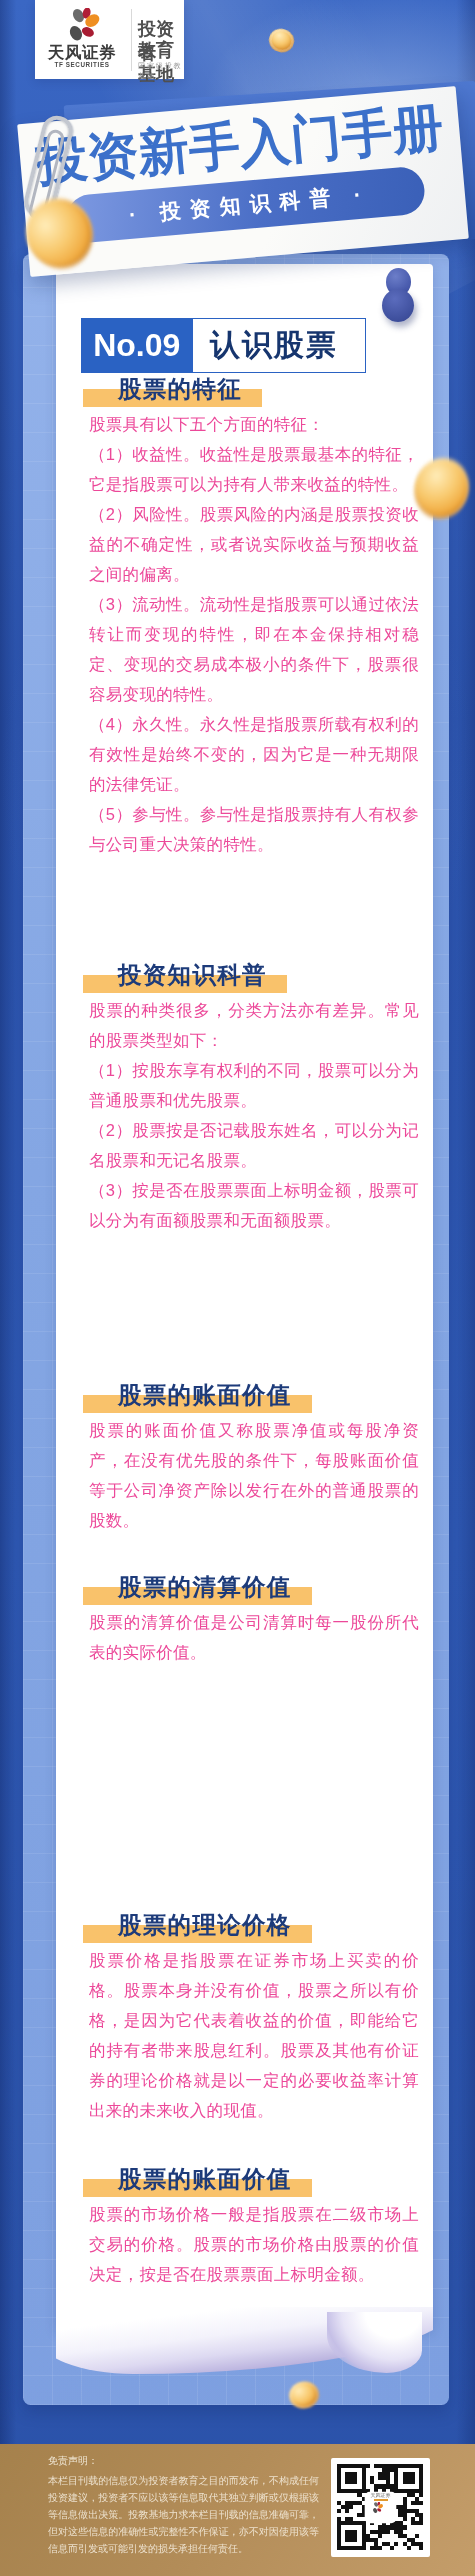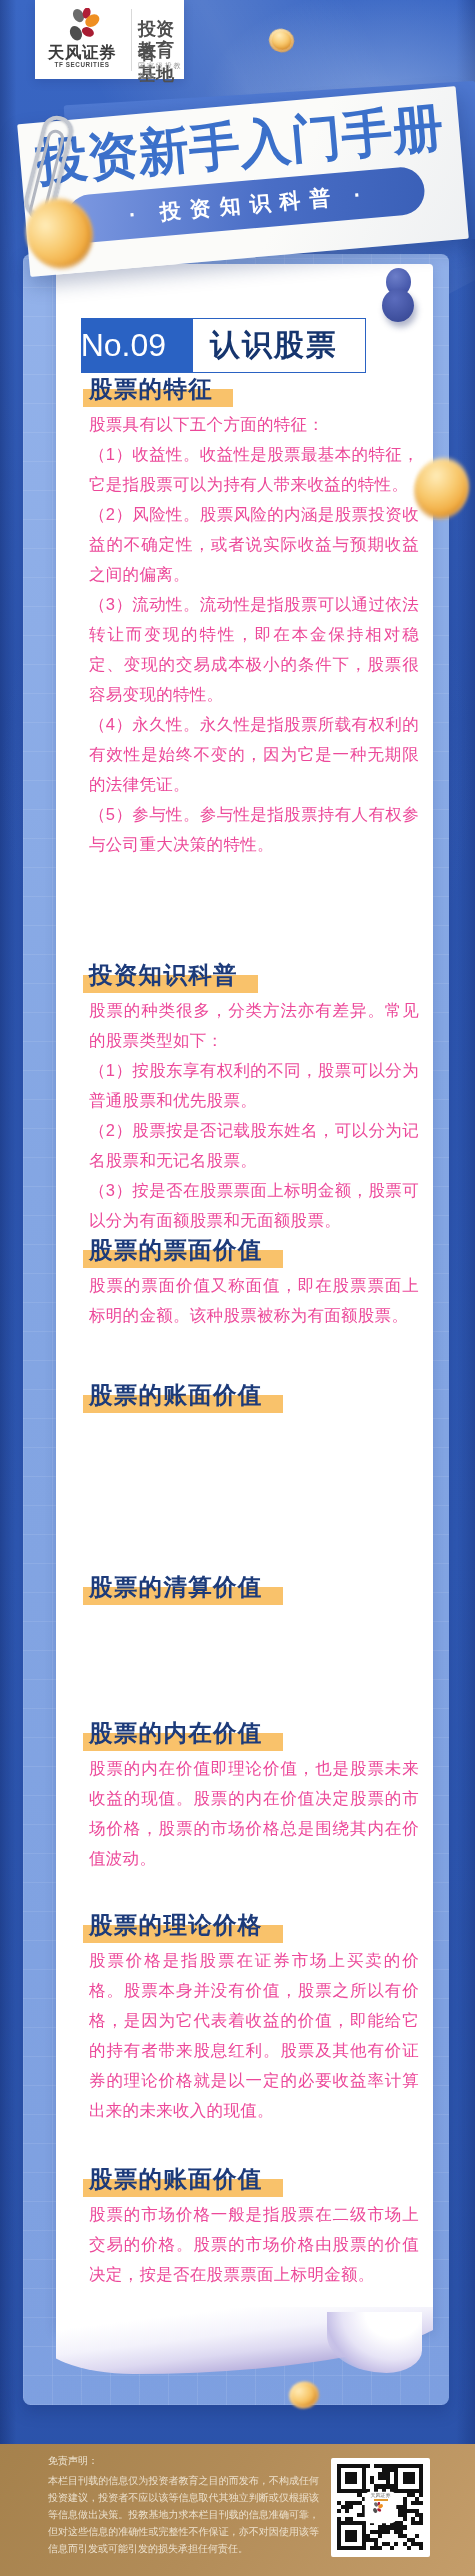--- a/index.html
+++ b/index.html
@@ -72,38 +72,38 @@
   .page-curl .fold{position:absolute;left:-19px;top:-23px;width:418px;height:90px;
     background:linear-gradient(173deg,#ffffff 34%,#f3f2fb 52%,#ddd9f1 66%,#bdb6e0 78%,#938dc6 88%,#7d77b4 94%,rgba(125,119,180,0) 97%);
     border-radius:0 0 100% 30% / 0 0 100% 55%;}
   .page-curl .fold-tip{position:absolute;right:11.4px;top:5px;width:95px;height:61px;
     background:radial-gradient(ellipse at 70% 0%, #ffffff 30%, #e7e4f6 55%, #c5bfe6 72%, rgba(150,144,200,0) 88%);
     border-radius:0 0 60% 100%;}
 
   
   .issue-row{left:81px;top:318px;width:285px;height:55px;border:1.3px solid #2a62c3;box-sizing:border-box;background:#fff;z-index:5;}
   .issue-no{position:absolute;left:-1.3px;top:-1.3px;width:112px;height:55px;background:#2a62c3;color:#fff;
-    font-size:32px;font-weight:normal;line-height:55px;}
+    font-size:32px;font-weight:bold;text-align:center;line-height:55px;}
   .issue-title{position:absolute;left:128px;top:0;height:52px;line-height:52px;font-size:30px;font-weight:900;
     color:#16356e;letter-spacing:1.9px;white-space:nowrap;}
 
   
   .pushpin{left:377px;top:267px;width:38px;height:63px;z-index:6;}
   .pushpin .head{position:absolute;left:9px;top:1.3px;width:25px;height:28px;border-radius:50%;
     background:radial-gradient(circle at 38% 30%,#6c7ec9,#4a5cae 60%,#3a4a99);}
   .pushpin .base{position:absolute;left:5px;top:21.6px;width:32px;height:33px;border-radius:50%;
     background:radial-gradient(circle at 40% 30%,#5b6cbd,#40519f 65%,#34438c);
     box-shadow:2.5px 5px 6.3px rgba(25,40,100,.35);}
 
   
   #sections-root .section{position:absolute;left:33px;width:330px;}
   .sec-heading{position:relative;display:inline-block;margin:0 0 6.3px 0;
     font-size:23.5px;line-height:28px;font-weight:900;color:#1d3b7a;letter-spacing:1.3px;}
   .sec-heading::before{content:'';position:absolute;left:-6.3px;right:-20px;top:50%;bottom:-14%;background:#f9c26b;}
-  .sec-heading .hl-text{position:relative;}
+  .sec-heading .hl-text{position:relative;margin-left:29px;}
   .sec-body{margin:0;font-size:16.5px;line-height:30px;color:#ec4899;font-weight:500;letter-spacing:0.3px;text-align:justify;}
 
   
   .footer{left:0;top:2444px;width:475px;height:151px;
     background:linear-gradient(125deg,#a5814c 0%,#b28c58 45%,#c59e6b 100%);}
   .disc-title{position:absolute;left:48px;top:10px;font-size:10px;color:rgba(250,244,232,.85);}
   .disc-body{position:absolute;left:48px;top:28px;width:271px;font-size:10px;line-height:17px;
     color:rgba(250,244,232,.82);text-align:justify;}
   .qr-box{position:absolute;left:331px;top:14px;width:99px;height:99px;background:#fff;border-radius:1.9px;}
   .qr-box svg{position:absolute;left:6.3px;top:6.3px;}
@@ -161,24 +161,22 @@
 </div>
 
 <div class="abs pushpin">
   <div class="head"></div>
   <div class="base"></div>
 </div>
 
 <div id="sections-root" class="abs" style="left:56px;top:264px;width:377px;height:2065px;">
     <section class="section" style="top: 111px;"><h2 class="sec-heading"><span class="hl-text">股票的特征</span></h2><p class="sec-body">股票具有以下五个方面的特征：</p><p class="sec-body">（1）收益性。收益性是股票最基本的特征，它是指股票可以为持有人带来收益的特性。</p><p class="sec-body">（2）风险性。股票风险的内涵是股票投资收益的不确定性，或者说实际收益与预期收益之间的偏离。</p><p class="sec-body">（3）流动性。流动性是指股票可以通过依法转让而变现的特性，即在本金保持相对稳定、变现的交易成本极小的条件下，股票很容易变现的特性。</p><p class="sec-body">（4）永久性。永久性是指股票所载有权利的有效性是始终不变的，因为它是一种无期限的法律凭证。</p><p class="sec-body">（5）参与性。参与性是指股票持有人有权参与公司重大决策的特性。</p></section>
     <section class="section" style="top: 697px;"><h2 class="sec-heading"><span class="hl-text">投资知识科普</span></h2><p class="sec-body">股票的种类很多，分类方法亦有差异。常见的股票类型如下：</p><p class="sec-body">（1）按股东享有权利的不同，股票可以分为普通股票和优先股票。</p><p class="sec-body">（2）股票按是否记载股东姓名，可以分为记名股票和无记名股票。</p><p class="sec-body">（3）按是否在股票票面上标明金额，股票可以分为有面额股票和无面额股票。</p></section>
-    <section class="section" style="top: 972px;"><h2 class="sec-heading"><span class="hl-text">股票的票面价值</span></h2><p class="sec-body">股票的票面价值又称面值，即在股票票面上标明的金额。该种股票被称为有面额股票。</p></section>
-    <section class="section" style="top: 1117px;"><h2 class="sec-heading"><span class="hl-text">股票的账面价值</span></h2></section>
-    <section class="section" style="top: 1309px;"><h2 class="sec-heading"><span class="hl-text">股票的清算价值</span></h2></section>
-    <section class="section" style="top: 1455px;"><h2 class="sec-heading"><span class="hl-text">股票的内在价值</span></h2><p class="sec-body">股票的内在价值即理论价值，也是股票未来收益的现值。股票的内在价值决定股票的市场价格，股票的市场价格总是围绕其内在价值波动。</p></section>
+    <section class="section" style="top: 1117px;"><h2 class="sec-heading"><span class="hl-text">股票的账面价值</span></h2><p class="sec-body">股票的账面价值又称股票净值或每股净资产，在没有优先股的条件下，每股账面价值等于公司净资产除以发行在外的普通股票的股数。</p></section>
+    <section class="section" style="top: 1309px;"><h2 class="sec-heading"><span class="hl-text">股票的清算价值</span></h2><p class="sec-body">股票的清算价值是公司清算时每一股份所代表的实际价值。</p></section>
     <section class="section" style="top: 1647px;"><h2 class="sec-heading"><span class="hl-text">股票的理论价格</span></h2><p class="sec-body">股票价格是指股票在证券市场上买卖的价格。股票本身并没有价值，股票之所以有价格，是因为它代表着收益的价值，即能给它的持有者带来股息红利。股票及其他有价证券的理论价格就是以一定的必要收益率计算出来的未来收入的现值。</p></section>
     <section class="section" style="top: 1901px;"><h2 class="sec-heading"><span class="hl-text">股票的账面价值</span></h2><p class="sec-body">股票的市场价格一般是指股票在二级市场上交易的价格。股票的市场价格由股票的价值决定，按是否在股票票面上标明金额。</p></section>
   </div>
 
 <div class="abs page-curl">
   <div class="fold"></div>
   <div class="fold-tip"></div>
 </div>
 
 <div class="abs footer">

